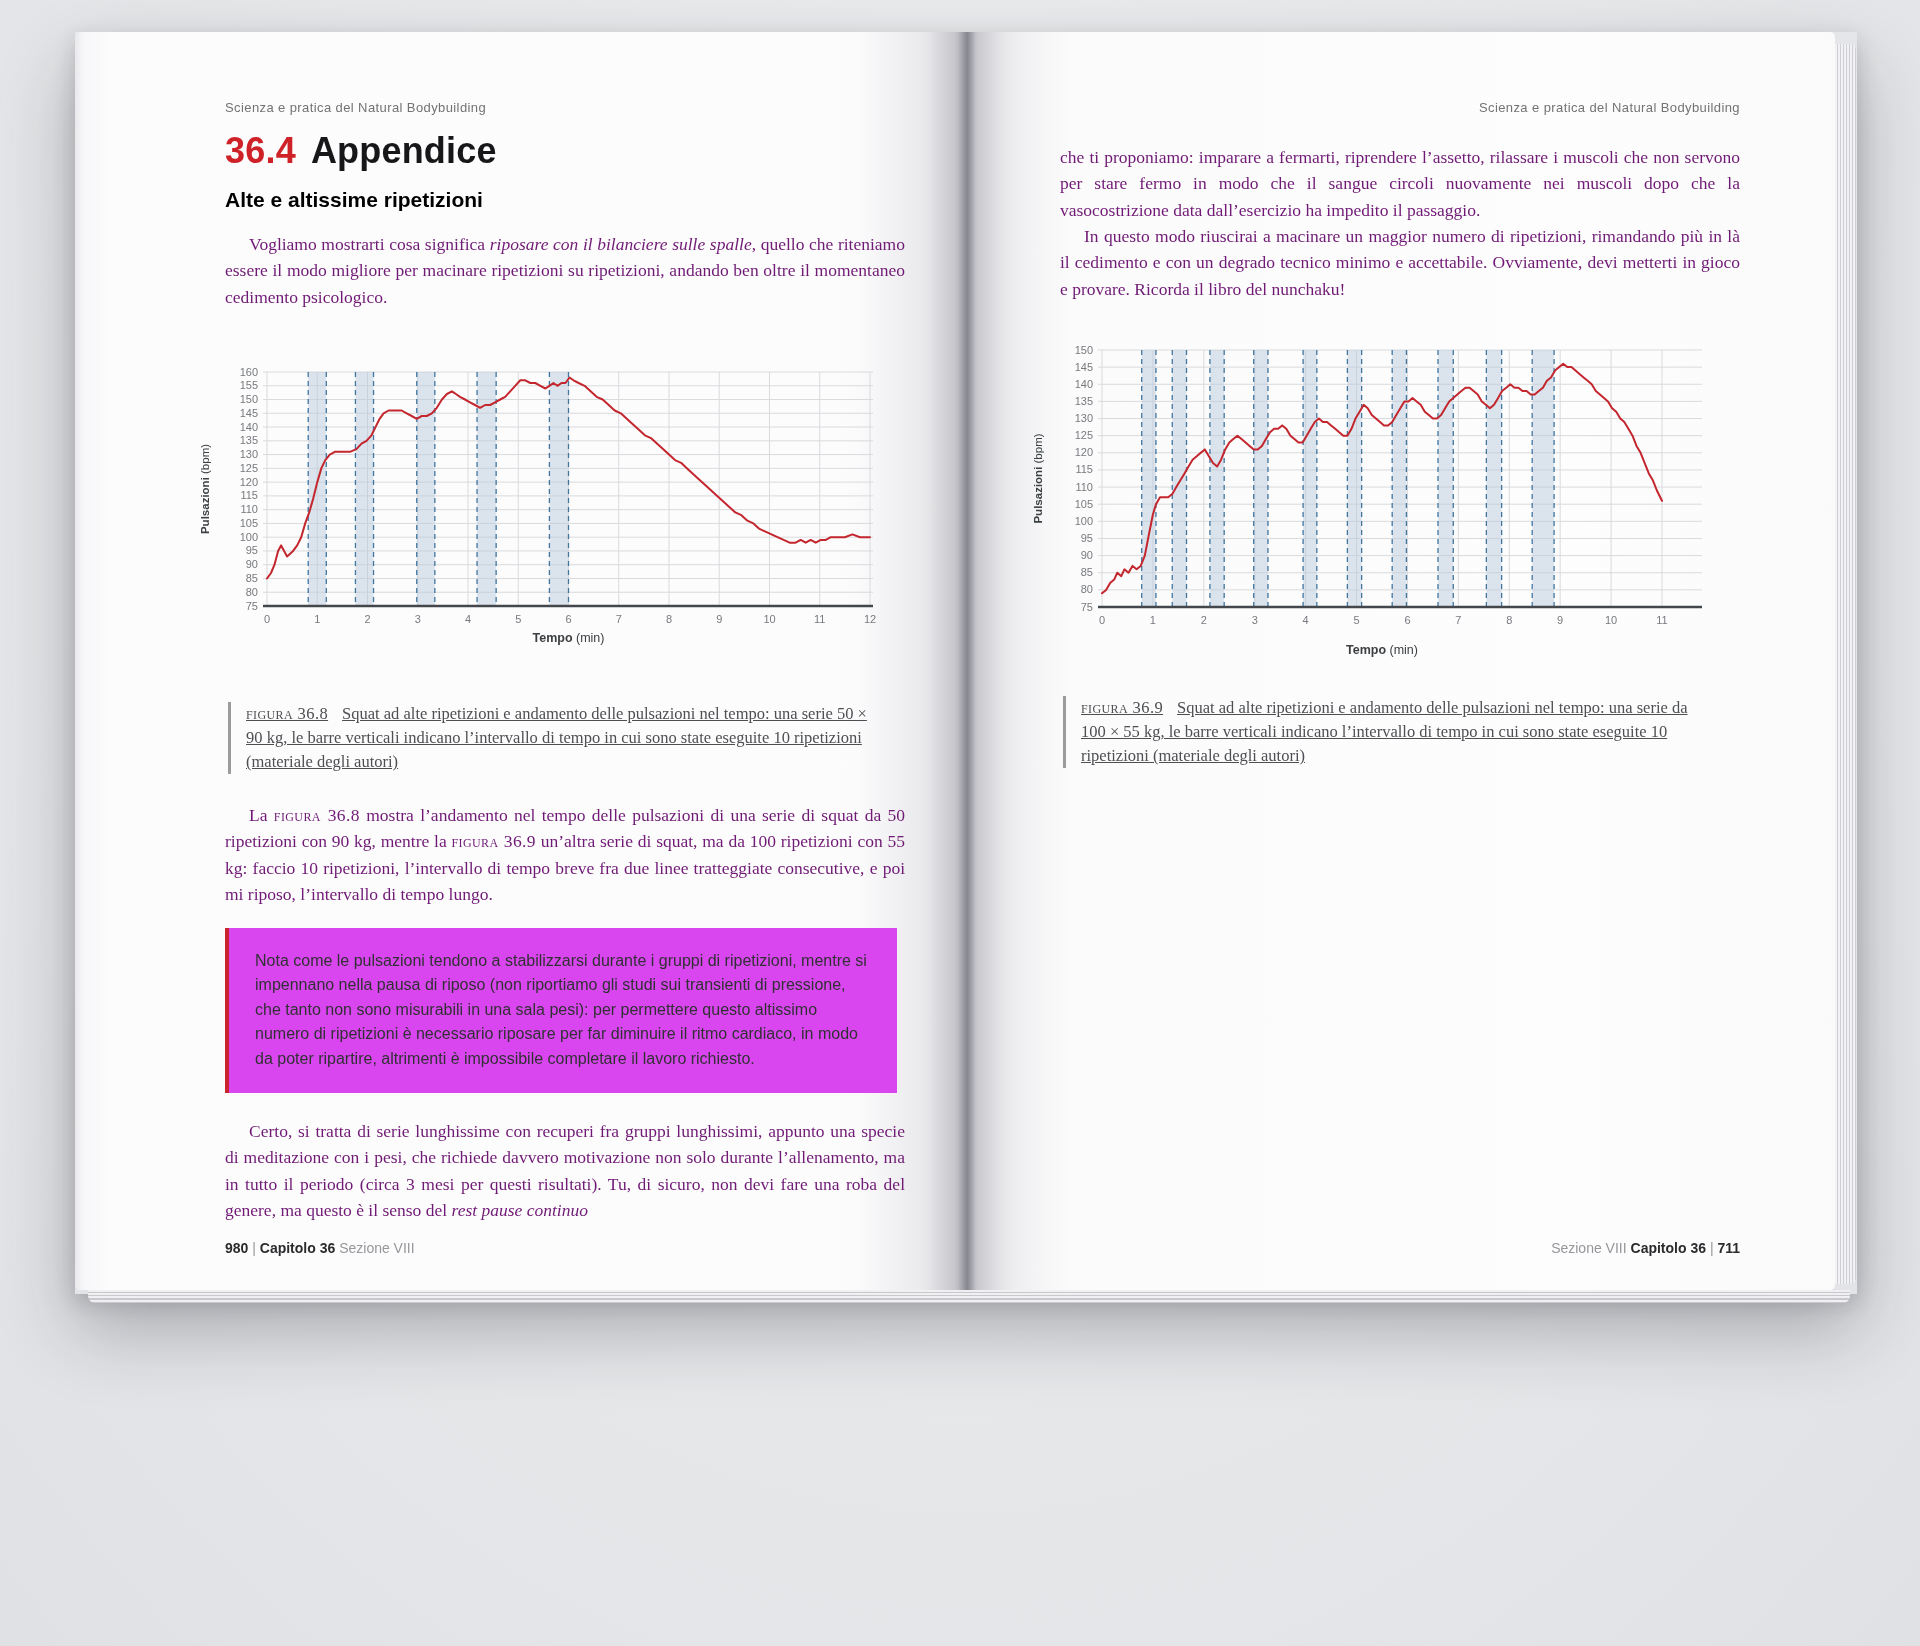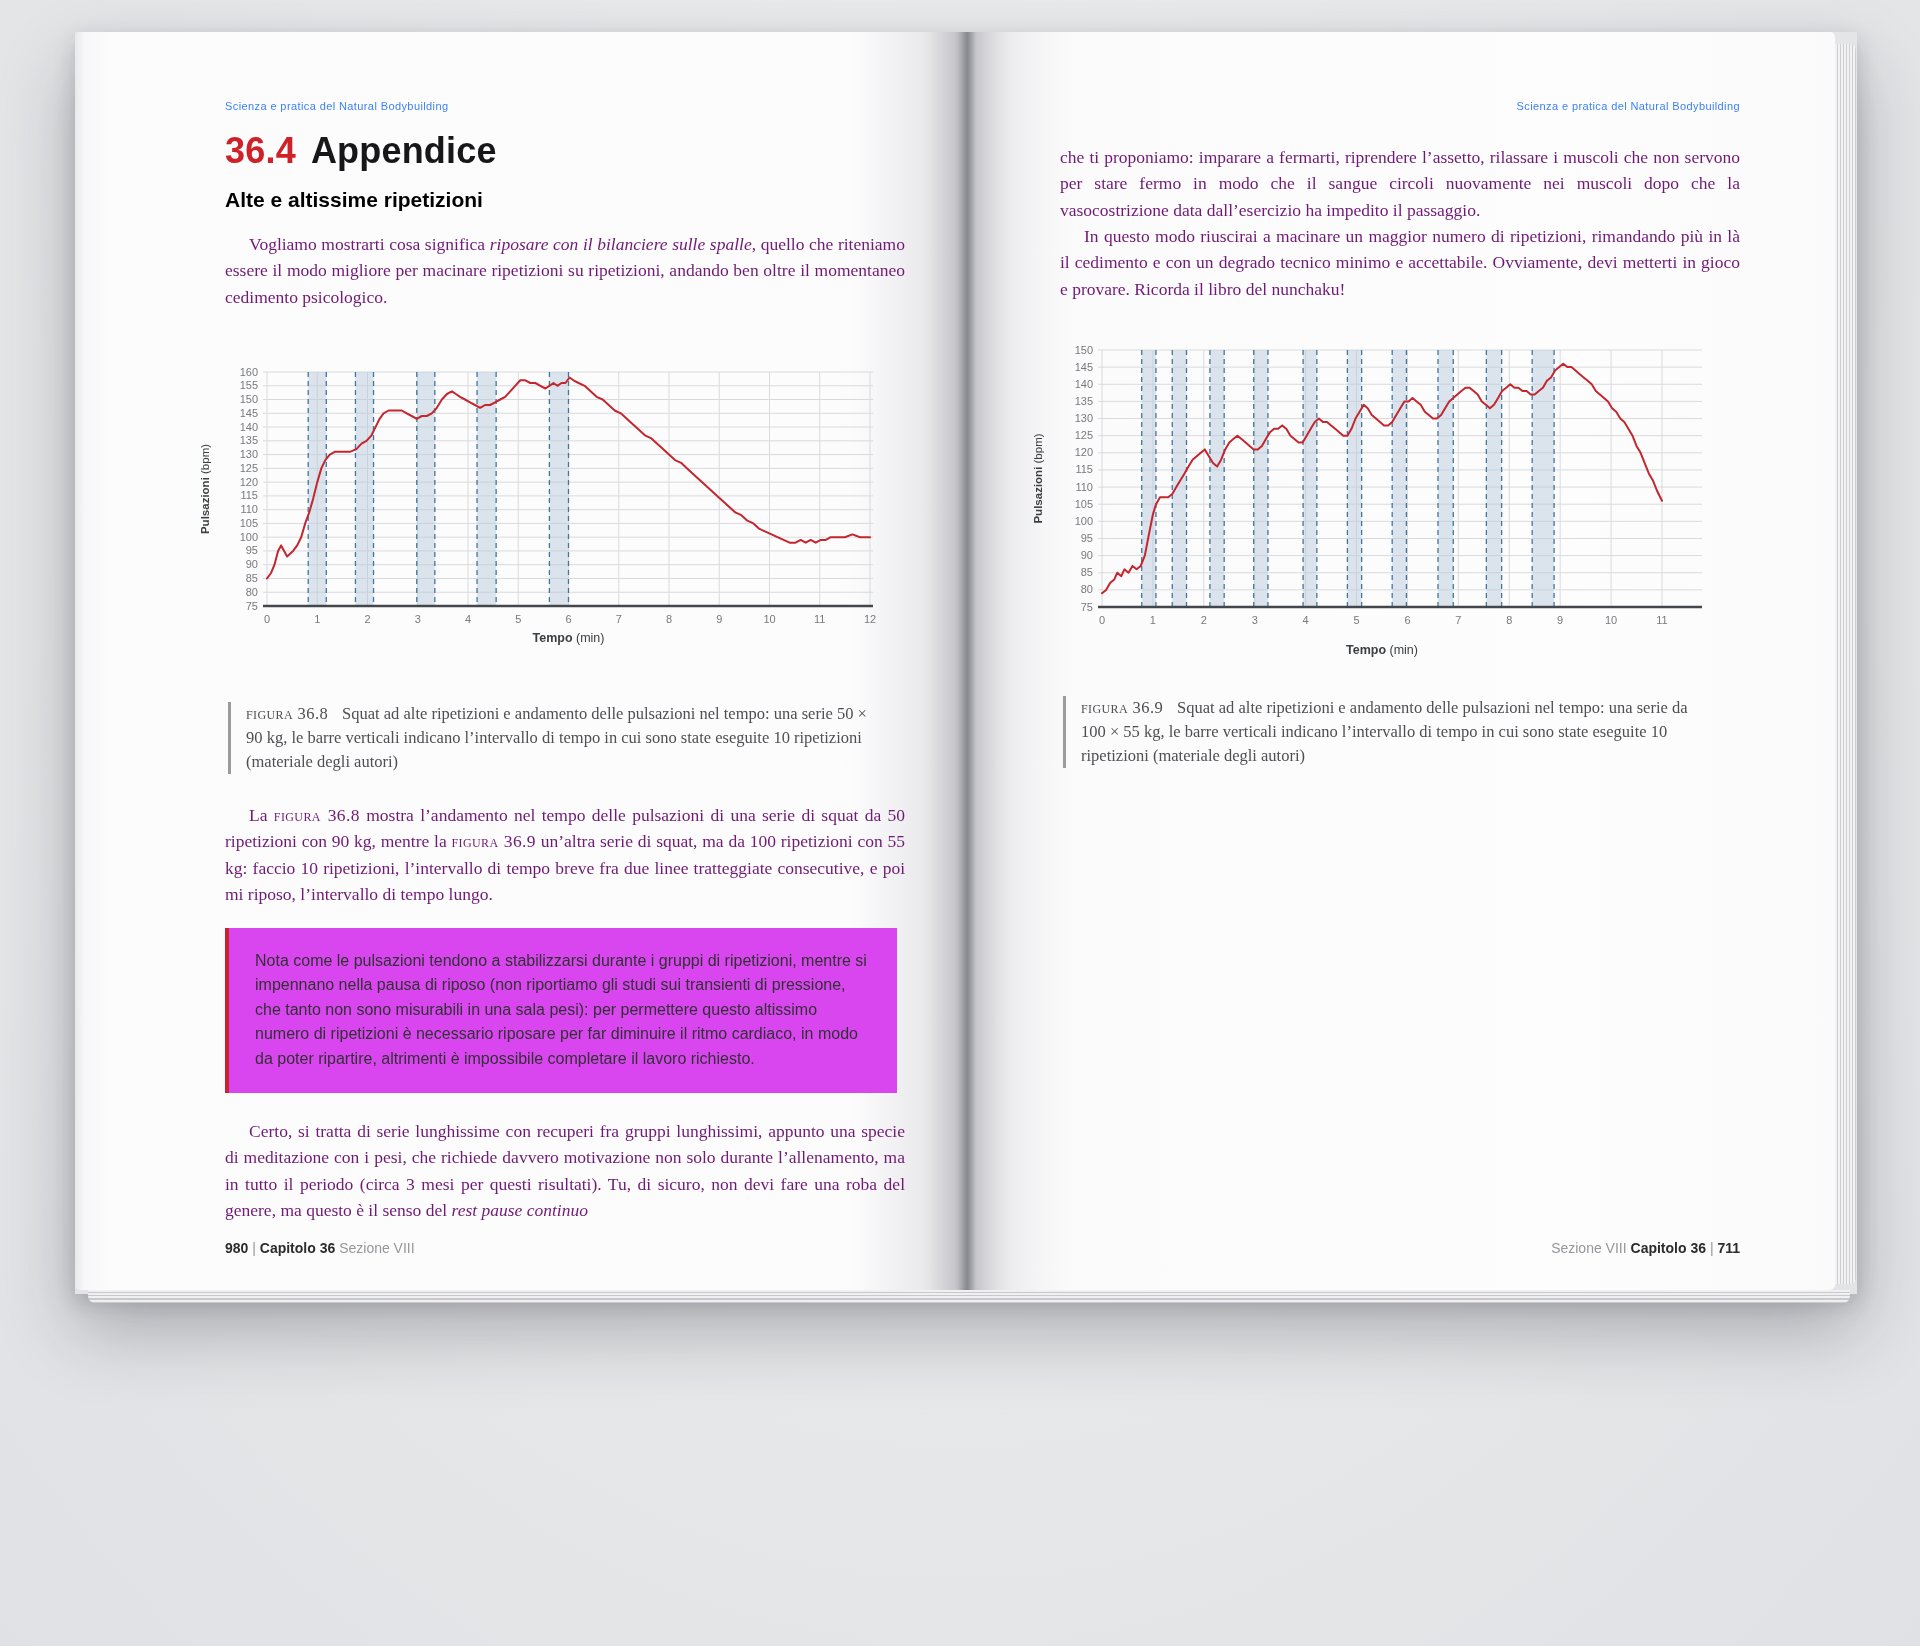--- a/index.html
+++ b/index.html
@@ -18,30 +18,30 @@
   .page-right{left:967px;width:868px;border-radius:0 5px 5px 0;
     background:linear-gradient(to right,#b9b9be 0%,#e4e4e7 1.2%,#f4f4f6 3.5%,#fbfbfc 9%,#fdfdfe 70%,#fafafb 100%);}
   .gutter{left:860px;top:32px;width:214px;height:1258px;z-index:2;pointer-events:none;
     background:linear-gradient(90deg,rgba(70,70,85,0) 0%,rgba(70,70,85,.07) 32%,rgba(55,55,70,.18) 46%,rgba(35,35,50,.34) 50%,rgba(55,55,70,.16) 54%,rgba(70,70,85,.05) 72%,rgba(70,70,85,0) 100%);}
   .stack-right{left:1835px;top:44px;width:21px;height:1240px;z-index:1;border-radius:0 6px 6px 0;
     background:repeating-linear-gradient(90deg,#f2f2f4 0 2px,#cfcfd3 2px 3px);}
   .stack-bottom{left:88px;top:1290px;width:1762px;height:13px;z-index:1;border-radius:0 0 7px 7px;
     background:repeating-linear-gradient(180deg,#f0f0f2 0 2px,#c9c9cd 2px 3.2px);}
   
   .z{z-index:3;}
-  .run-head{font-size:11px;color:#3b82f6;letter-spacing:.4px;}
+  .run-head{font-size:13px;color:#737373;letter-spacing:.4px;}
   .title{font-size:36px;font-weight:700;color:#17171a;letter-spacing:.2px;}
   .title .num{color:#ce2128;margin-right:15px;}
   .subtitle{font-size:21px;font-weight:700;color:#000000;}
   p.body{font-family:"Liberation Serif",serif;font-size:17.5px;line-height:1.5;color:#701a75;
     text-align:justify;margin:0;hyphens:auto;}
   .ind{text-indent:24px;}
   .sc{font-variant:small-caps;letter-spacing:.4px;}
   .caption{font-family:"Liberation Serif",serif;font-size:16.5px;line-height:1.46;color:#4e4f52;
-    border-left:3px solid #9b9b9e;padding-left:15px;text-align:left;}
+    border-left:3px solid #9b9b9e;padding-left:15px;text-align:left;text-decoration:underline;}
   .caption .cap-text{margin-left:14px;}
   .note-box{background:#d946ef;border-left:4px solid #c9242b;padding:21px 26px 22px 26px;
     font-size:16px;line-height:1.53;color:#313134;text-align:left;}
   .footer{font-size:14px;color:#96979b;margin-top:12px;}
   .footer b{color:#2b2b2e;font-weight:700;}
   .chart text{font-family:"Liberation Sans",sans-serif;}
 </style>
 </head>
 <body>
 

